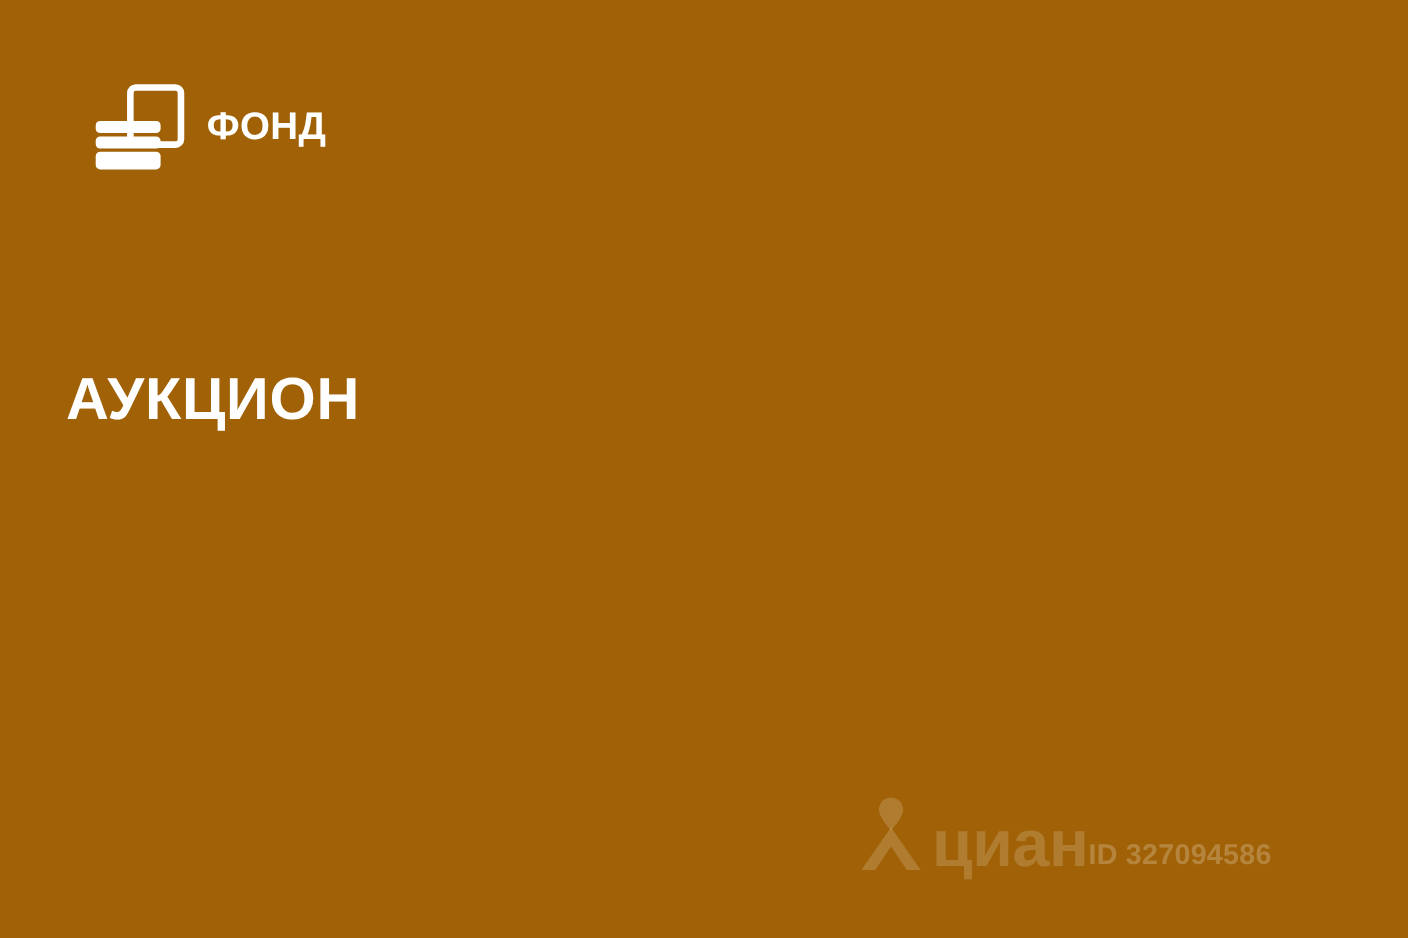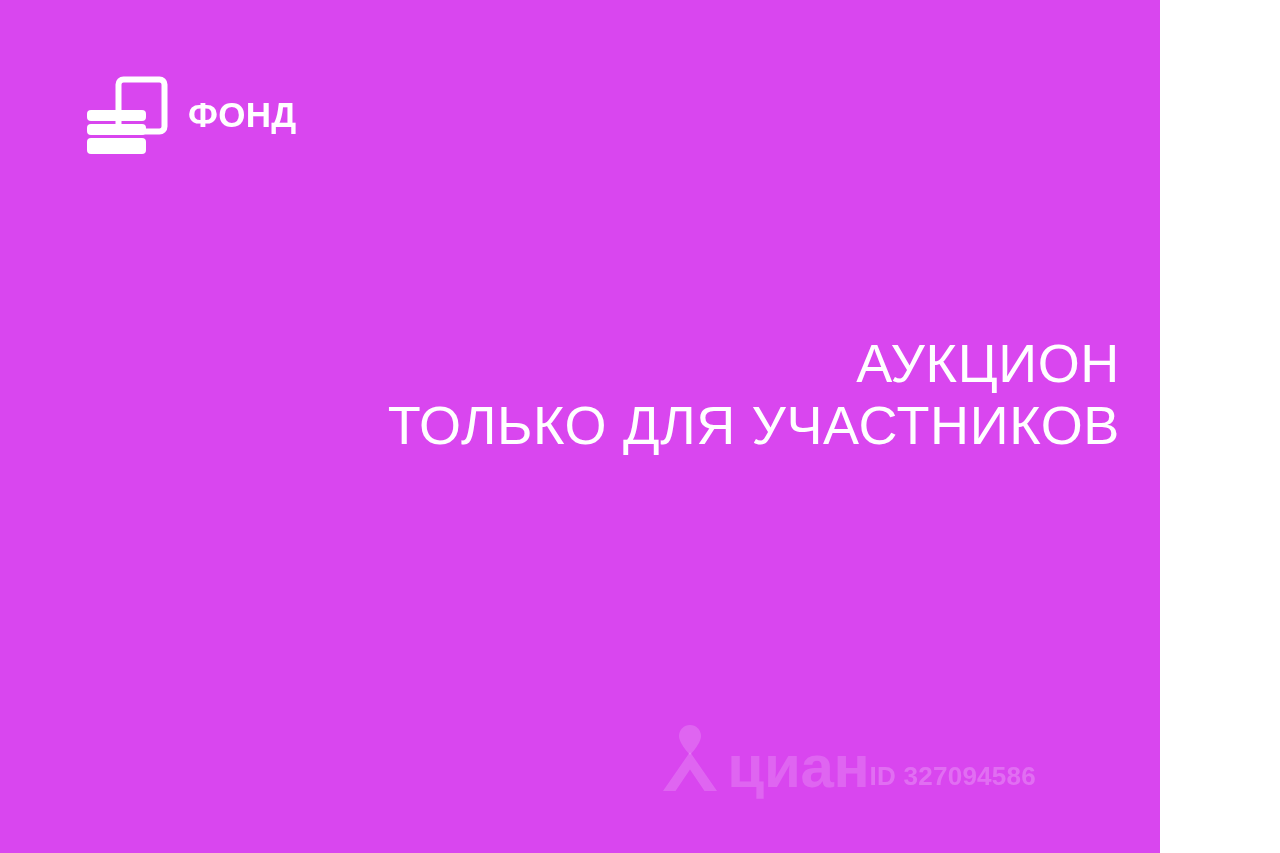--- a/index.html
+++ b/index.html
@@ -4,23 +4,23 @@
 <title>Fond Renovatsii Auction Banner</title>
 <style>
   html, body {
     margin: 0;
     padding: 0;
     background: #ffffff;
   }
 
   #banner {
     position: relative;
-    width: 1160px;
+    width: 1280px;
     height: 853px;
-    background: #d946ef;
+    background: #a16207;
     overflow: hidden;
     font-family: "Liberation Sans", "DejaVu Sans", sans-serif;
     -webkit-font-smoothing: antialiased;
   }
 
   
   .brand {
     position: absolute;
     left: 84px;
     top: 72px;
@@ -58,27 +58,27 @@
     line-height: 42px;
     white-space: nowrap;
   }
 
   
   .headline {
     position: absolute;
     left: 0;
     right: 0;
     top: 332px;
-    text-align: right;
+    text-align: left;
     color: #ffffff;
-    font-weight: 400;
+    font-weight: 700;
     font-size: 54px;
     line-height: 62px;
     letter-spacing: 0.012em;
-    padding: 0 40px;
+    padding: 0 60px;
     box-sizing: border-box;
   }
 
   .headline .hl-line {
     display: block;
     white-space: nowrap;
   }
 
   
   .watermark {
@@ -143,21 +143,20 @@
     </span>
 
     <span class="brand-wordmark">
       <span class="brand-line-1">ФОНД</span>
     </span>
 
   </div>
 
   <div class="headline">
     <span class="hl-line">АУКЦИОН</span>
-    <span class="hl-line">ТОЛЬКО ДЛЯ УЧАСТНИКОВ</span>
   </div>
 
   <div class="watermark">
 
     <div class="wm-row">
       <span class="wm-mark">
         <svg viewBox="0 0 62 66" xmlns="http://www.w3.org/2000/svg" aria-hidden="true">
           <g fill="rgba(255,255,255,0.17)">
 
             <path d="M31 0c-6.1 0-11 4.9-11 11 0 7.6 11 19 11 19s11-11.4 11-19c0-6.1-4.9-11-11-11z"></path>

